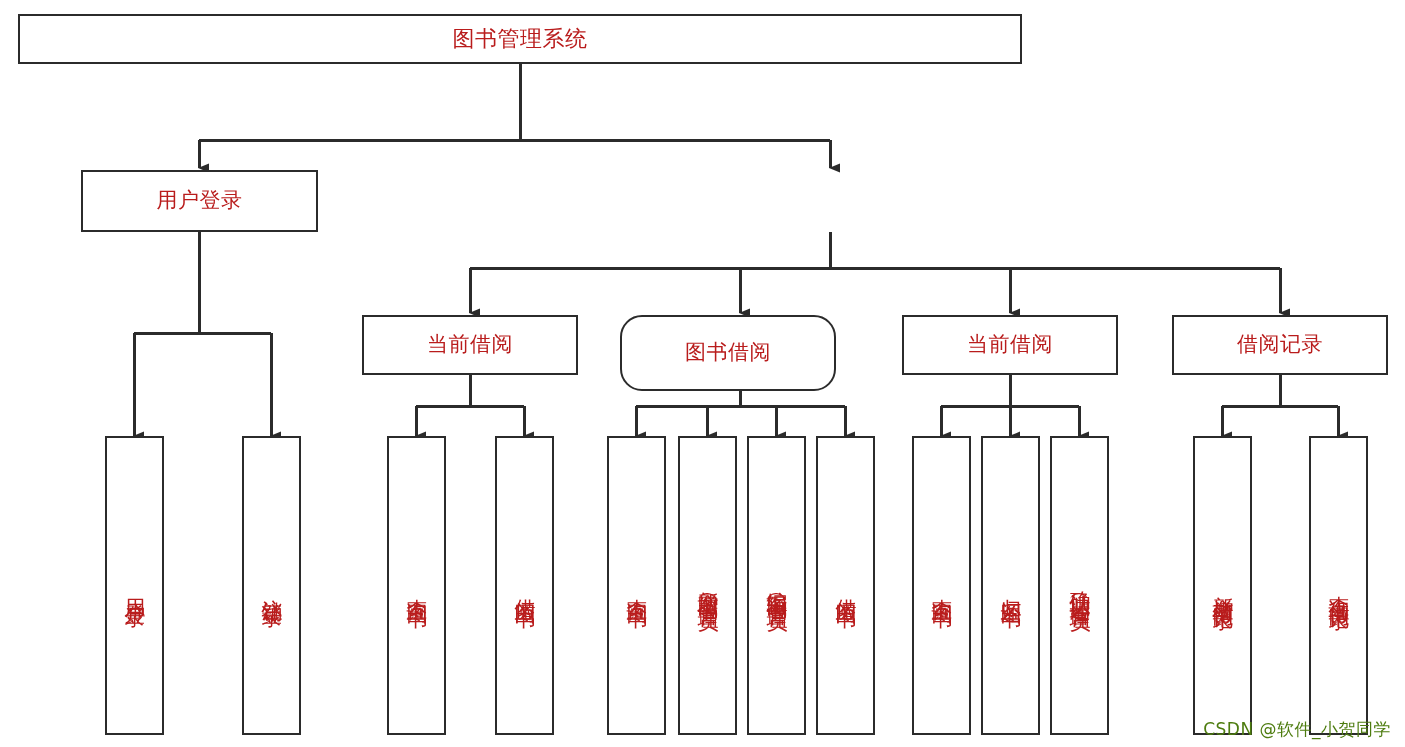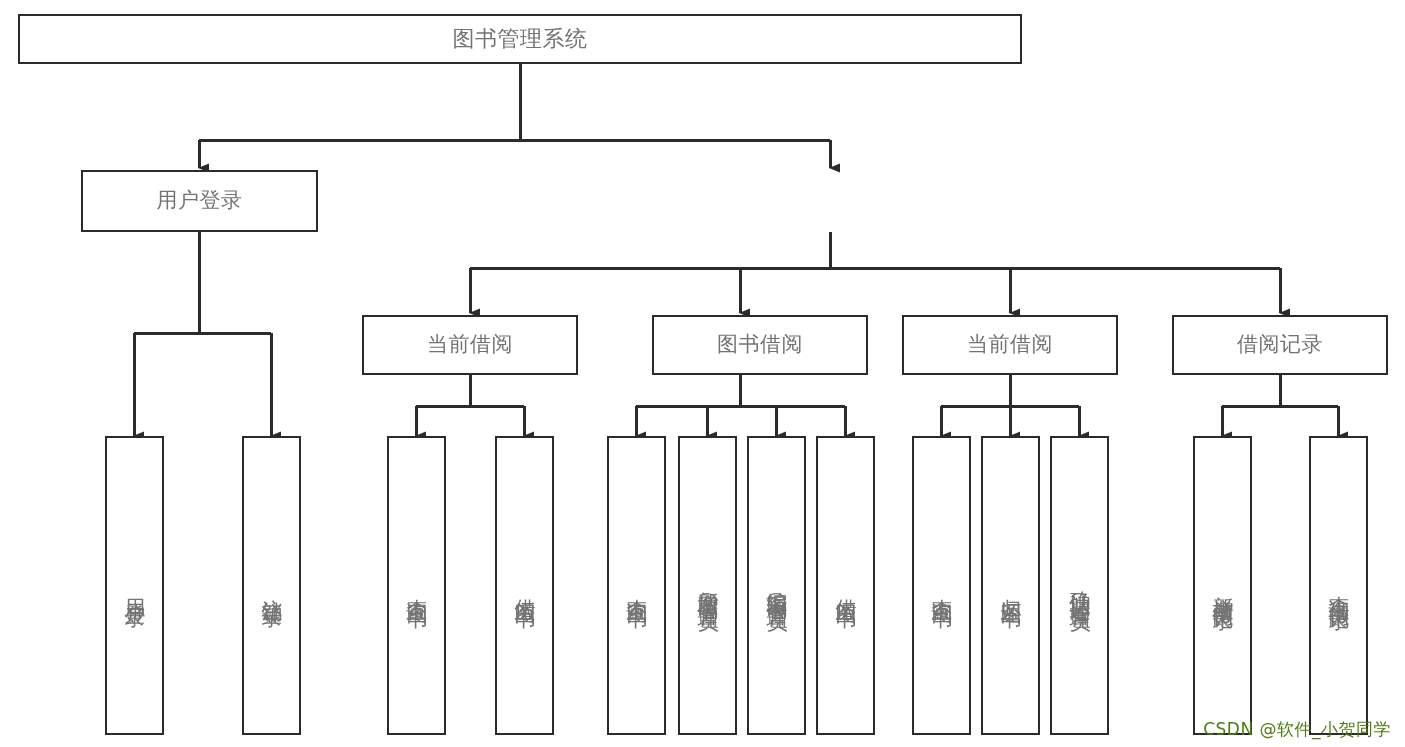--- a/index.html
+++ b/index.html
@@ -30,21 +30,21 @@
     position: absolute;
     box-sizing: border-box;
     background: #ffffff;
     border: 2px solid #2b2b2b;
     display: flex;
     align-items: center;
     justify-content: center;
     z-index: 2;
   }
   .node-label {
-    color: #737373;
+    color: #b91c1c;
     line-height: 1.12;
     text-align: center;
     white-space: nowrap;
   }
   
   .node.horizontal .node-label {
     font-size: 21px;
     letter-spacing: 0.5px;
   }
   .node.root .node-label {
@@ -137,21 +137,21 @@
     <span class="node-label">图书管理系统</span>
   </div>
 
   <div class="node horizontal" style="left:81px; top:170px; width:237px; height:62px;">
     <span class="node-label">用户登录</span>
   </div>
 
   <div class="node horizontal" style="left:362px; top:315px; width:216px; height:60px;">
     <span class="node-label">当前借阅</span>
   </div>
-  <div class="node horizontal" style="left:652px; top:315px; width:216px; height:60px;">
+  <div class="node horizontal" style="left:620px; top:315px; width:216px; height:76px;border-radius:22px;">
     <span class="node-label">图书借阅</span>
   </div>
   <div class="node horizontal" style="left:902px; top:315px; width:216px; height:60px;">
     <span class="node-label">当前借阅</span>
   </div>
   <div class="node horizontal" style="left:1172px; top:315px; width:216px; height:60px;">
     <span class="node-label">借阅记录</span>
   </div>
 
   <div class="node leaf" style="left:105px; top:436px; width:59px; height:299px;">

